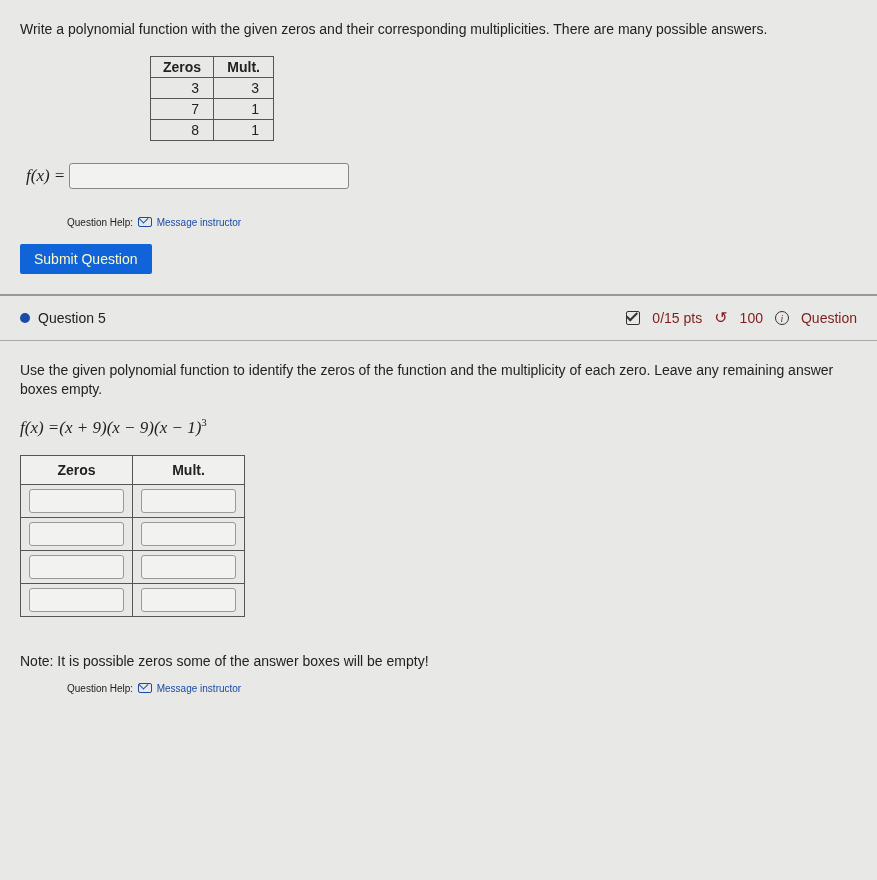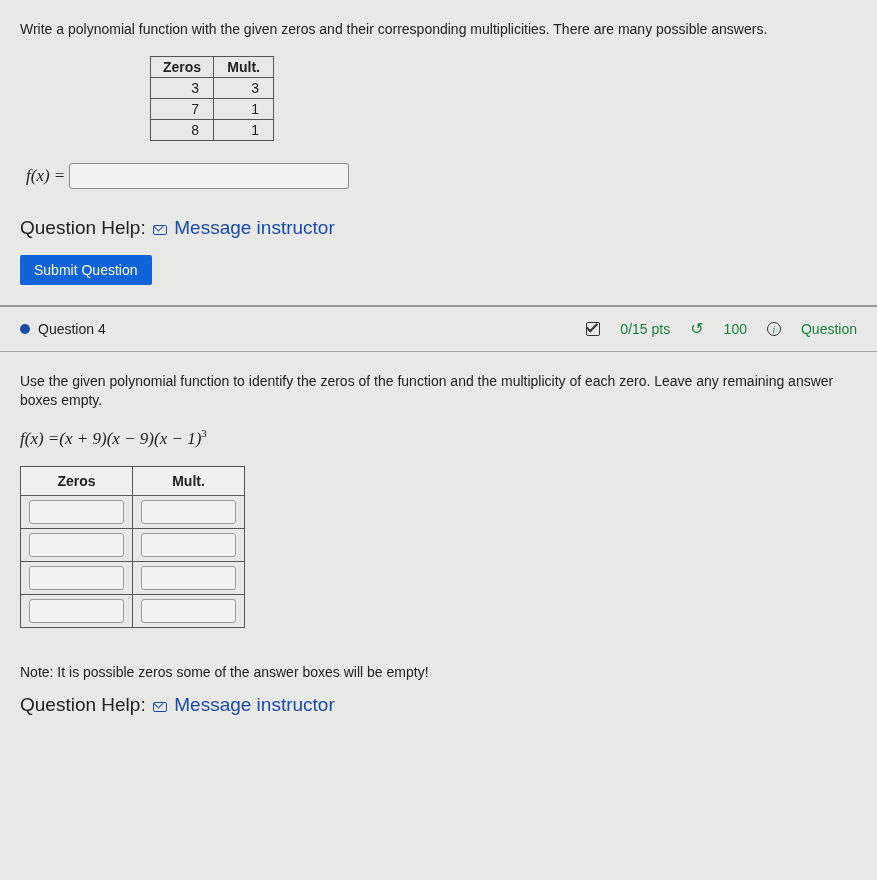--- a/index.html
+++ b/index.html
@@ -58,21 +58,22 @@
     border: 1px solid #888;
     background: #f2f2f0;
     border-radius: 3px;
     height: 26px;
     width: 280px;
     padding: 2px 6px;
     font-size: 14px;
   }
   .help-row {
     margin-bottom: 16px;
-    font-size: 19px;
+    font-size: 10px;
+    margin-left: 47px;
   }
   .help-link {
     color: #1a4ba8;
   }
   .mail-icon {
     display: inline-block;
     width: 14px;
     height: 10px;
     border: 1.5px solid #1a4ba8;
     border-radius: 2px;
@@ -116,23 +117,23 @@
     background: #1a4ba8;
     border-radius: 50%;
   }
   .q-title {
     font-weight: normal;
     font-size: 14px;
   }
   .q-right {
     display: flex;
     align-items: center;
-    gap: 20px;
-    font-size: 14px;
-    color: #15803d;
+    gap: 12px;
+    font-size: 14px;
+    color: #7f1d1d;
   }
   .check-icon {
     width: 14px; height: 14px;
     border: 1.5px solid #333;
     border-radius: 2px;
     position: relative;
     display: inline-block;
   }
   .check-icon::after {
     content: "";
@@ -235,21 +236,21 @@
     <span class="mail-icon"></span>
     <span class="help-link">Message instructor</span>
   </div>
 
   <button class="submit-btn">Submit Question</button>
 </div>
 
 <div class="q-header">
   <div class="q-left">
     <span class="dot"></span>
-    <span class="q-title">Question 4</span>
+    <span class="q-title">Question 5</span>
   </div>
   <div class="q-right">
     <span class="check-icon"></span>
     <span>0/15 pts</span>
     <span class="retry-icon">↺</span>
     <span>100</span>
     <span class="info-icon">i</span>
     <span>Question</span>
   </div>
 </div>

